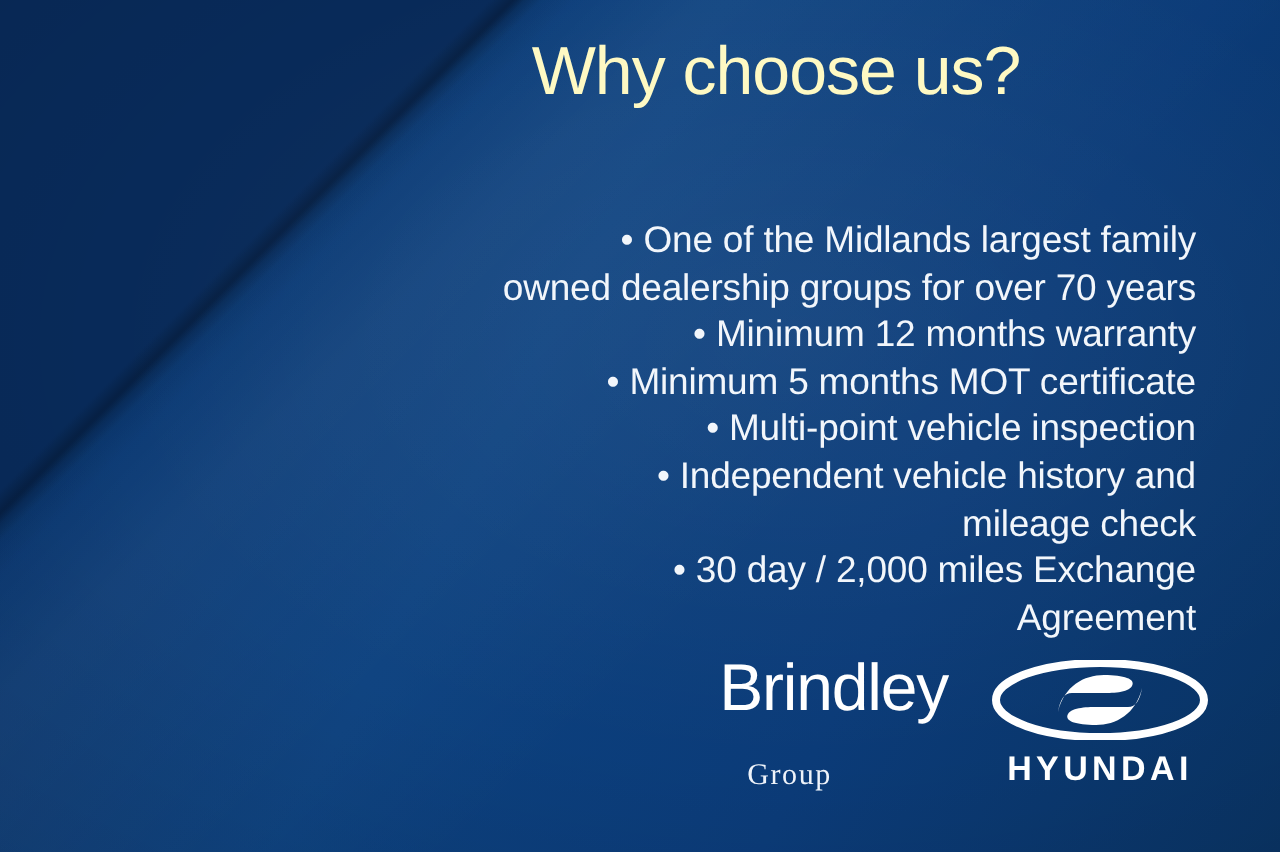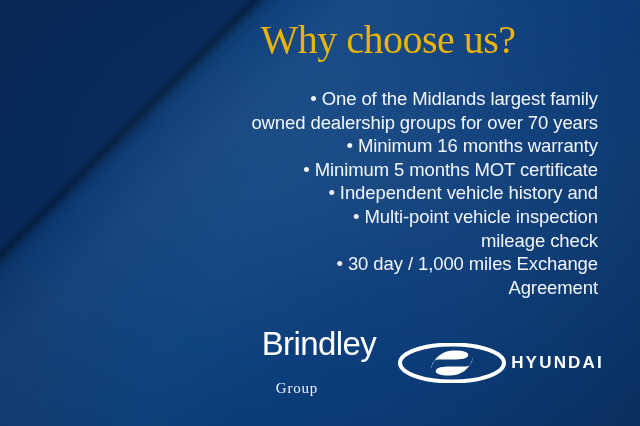--- a/index.html
+++ b/index.html
@@ -68,33 +68,32 @@
     position: absolute;
     inset: 0;
   }
 
   .headline {
     position: absolute;
     right: 42px;
     top: 18px;
     width: 420px;
     text-align: center;
-    color: #eab308;
-    font-size: 40px;
+    color: #fef9c3;
+    font-size: 34px;
     font-weight: 400;
     letter-spacing: -0.5px;
     line-height: 1.08;
     white-space: nowrap;
-    font-family: Liberation Serif, serif;
   }
 
   .bullets {
     position: absolute;
     right: 42px;
-    top: 87px;
+    top: 108px;
     width: 400px;
     text-align: right;
     color: #f2f6fb;
     font-size: 18.5px;
     font-weight: 300;
     line-height: 23.6px;
     letter-spacing: -0.1px;
   }
   .bullets .line {
     display: block;
@@ -127,21 +126,21 @@
     display: block;
     font-size: 15px;
     font-weight: 300;
     letter-spacing: 0.8px;
     margin-top: 21px;
     color: #eef3fa;
     font-family: Liberation Serif, serif;
   }
   .hyundai {
     display: flex;
-    flex-direction: row;
+    flex-direction: column;
     align-items: center;
     gap: 5px;
   }
   .hyundai-mark { display: block; }
   .hyundai-word {
     display: block;
     color: #ffffff;
     font-size: 17px;
     font-weight: 700;
     letter-spacing: 2.2px;
@@ -158,26 +157,26 @@
   <div class="bg-sheen"></div>
   <div class="bg-vignette"></div>
 
   <div class="content">
 
     <div class="headline">Why choose us?</div>
 
     <div class="bullets">
       <span class="line">• One of the Midlands largest family</span>
       <span class="line">owned dealership groups for over 70 years</span>
-      <span class="line">• Minimum 16 months warranty</span>
+      <span class="line">• Minimum 12 months warranty</span>
       <span class="line">• Minimum 5 months MOT certificate</span>
+      <span class="line">• Multi-point vehicle inspection</span>
       <span class="line">• Independent vehicle history and</span>
-      <span class="line">• Multi-point vehicle inspection</span>
       <span class="line">mileage check</span>
-      <span class="line">• 30 day / 1,000 miles Exchange</span>
+      <span class="line">• 30 day / 2,000 miles Exchange</span>
       <span class="line">Agreement</span>
     </div>
 
     <div class="logos">
 
       <div class="brindley">
         <span class="brindley-name">Brindley</span>
         <span class="brindley-sub">Group</span>
       </div>
 

